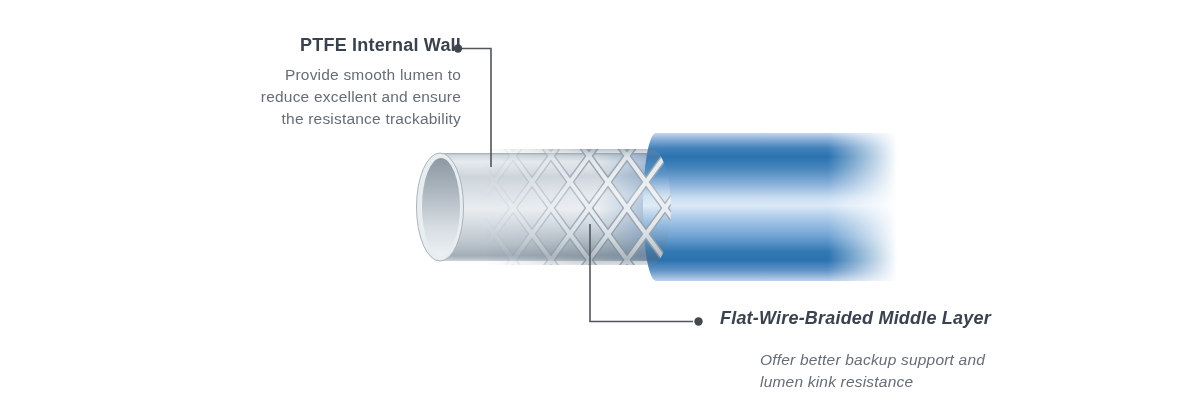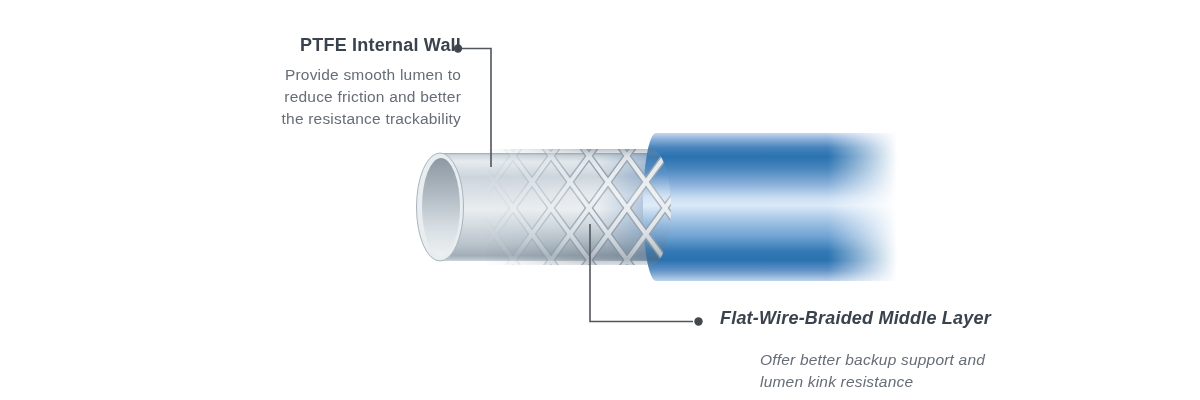--- a/index.html
+++ b/index.html
@@ -142,21 +142,21 @@
       <path d="M 590 224 L 590 321.5 L 693 321.5"></path>
     </g>
     <circle cx="458" cy="48.5" r="4.2" fill="#42484e"></circle>
     <circle cx="698.5" cy="321.5" r="4.2" fill="#42484e"></circle>
   </svg>
 
   <div class="callout callout-ptfe">
     <div class="callout-title">PTFE Internal Wall</div>
     <div class="callout-body">
       <div>Provide smooth lumen to</div>
-      <div>reduce friction and better</div>
+      <div>reduce excellent and ensure</div>
       <div>the resistance trackability</div>
     </div>
   </div>
 
   <div class="callout callout-braid">
     <div class="callout-title">Flat-Wire-Braided Middle Layer</div>
     <div class="callout-body">
       <div>Offer better backup support and</div>
       <div>lumen kink resistance</div>
     </div>

